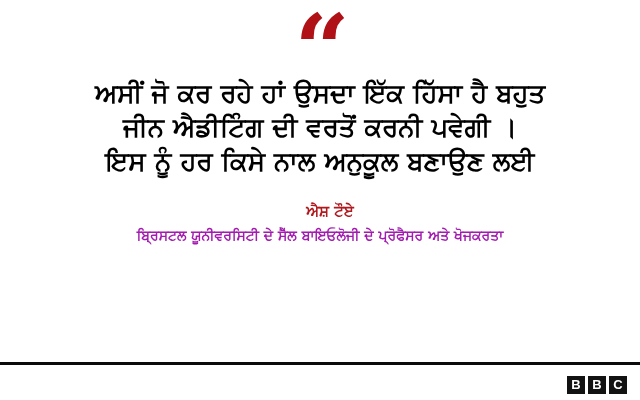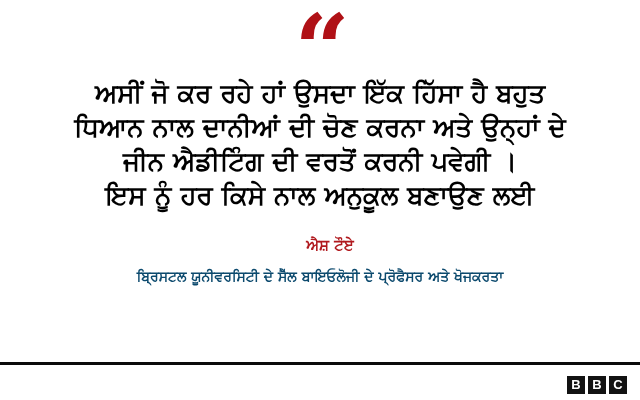--- a/index.html
+++ b/index.html
@@ -43,25 +43,25 @@
   .attribution { margin-top: 22px; }
   .attribution-name {
     font-weight: 700;
     font-size: 15px;
     line-height: 22px;
     color: #b0191e;
     font-family: "DejaVu Sans", "Liberation Sans", sans-serif;
     padding-left: 20px;
   }
   .attribution-role {
-    margin-top: 10px;
+    margin-top: 3px;
     font-weight: 700;
     font-size: 14px;
     line-height: 20px;
-    color: #0c4a6e;
+    color: #a21caf;
     font-family: "DejaVu Sans", "Liberation Sans", sans-serif;
   }
   .footer-divider {
     position: absolute;
     left: 0;
     top: 362px;
     width: 640px;
     height: 3px;
     background: #0b0b0b;
   }
@@ -86,21 +86,20 @@
 </style>
 </head>
 <body>
 
 <div class="quote-card">
 
   <div class="quote-mark">“</div>
 
   <div class="quote-text">
     <div class="quote-line">ਅਸੀਂ ਜੋ ਕਰ ਰਹੇ ਹਾਂ ਉਸਦਾ ਇੱਕ ਹਿੱਸਾ ਹੈ ਬਹੁਤ</div>
-    <div class="quote-line">ਧਿਆਨ ਨਾਲ ਦਾਨੀਆਂ ਦੀ ਚੋਣ ਕਰਨਾ ਅਤੇ ਉਨ੍ਹਾਂ ਦੇ</div>
     <div class="quote-line">ਜੀਨ ਐਡੀਟਿੰਗ ਦੀ ਵਰਤੋਂ ਕਰਨੀ ਪਵੇਗੀ ।</div>
     <div class="quote-line">ਇਸ ਨੂੰ ਹਰ ਕਿਸੇ ਨਾਲ ਅਨੁਕੂਲ ਬਣਾਉਣ ਲਈ</div>
   </div>
 
   <div class="attribution">
     <div class="attribution-name">ਐਸ਼ ਟੌਏ</div>
     <div class="attribution-role">ਬ੍ਰਿਸਟਲ ਯੂਨੀਵਰਸਿਟੀ ਦੇ ਸੈੱਲ ਬਾਇਓਲੋਜੀ ਦੇ ਪ੍ਰੋਫੈਸਰ ਅਤੇ ਖੋਜਕਰਤਾ</div>
   </div>
 
 </div>

